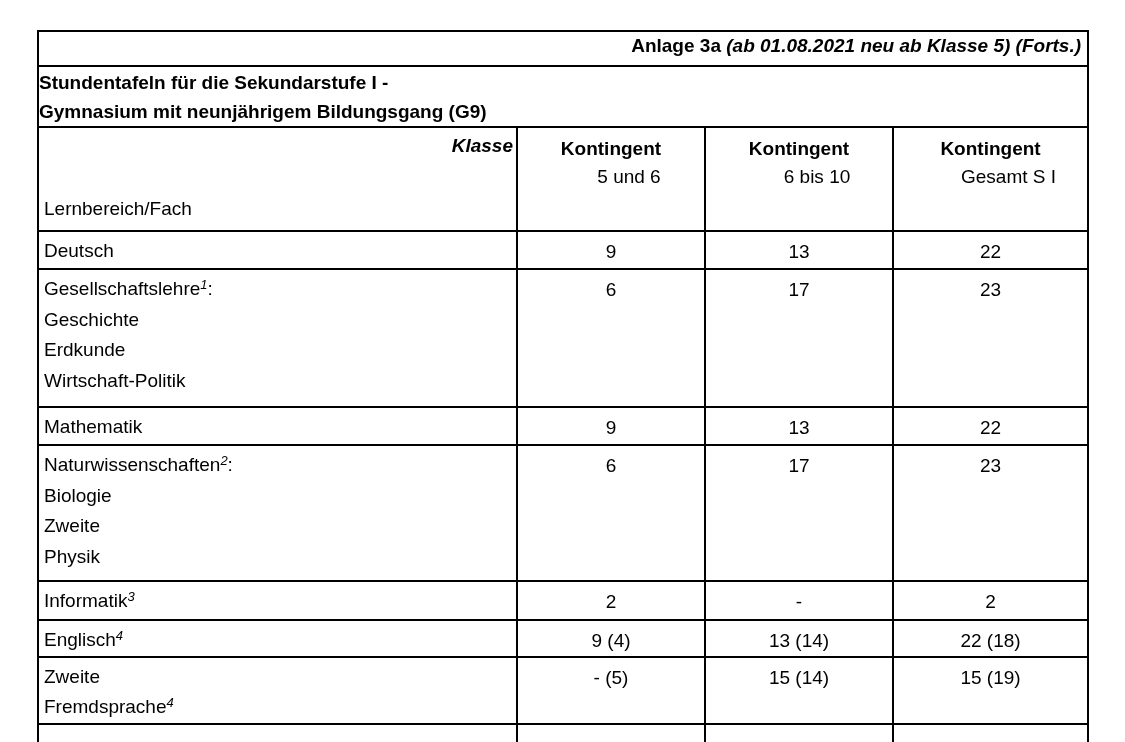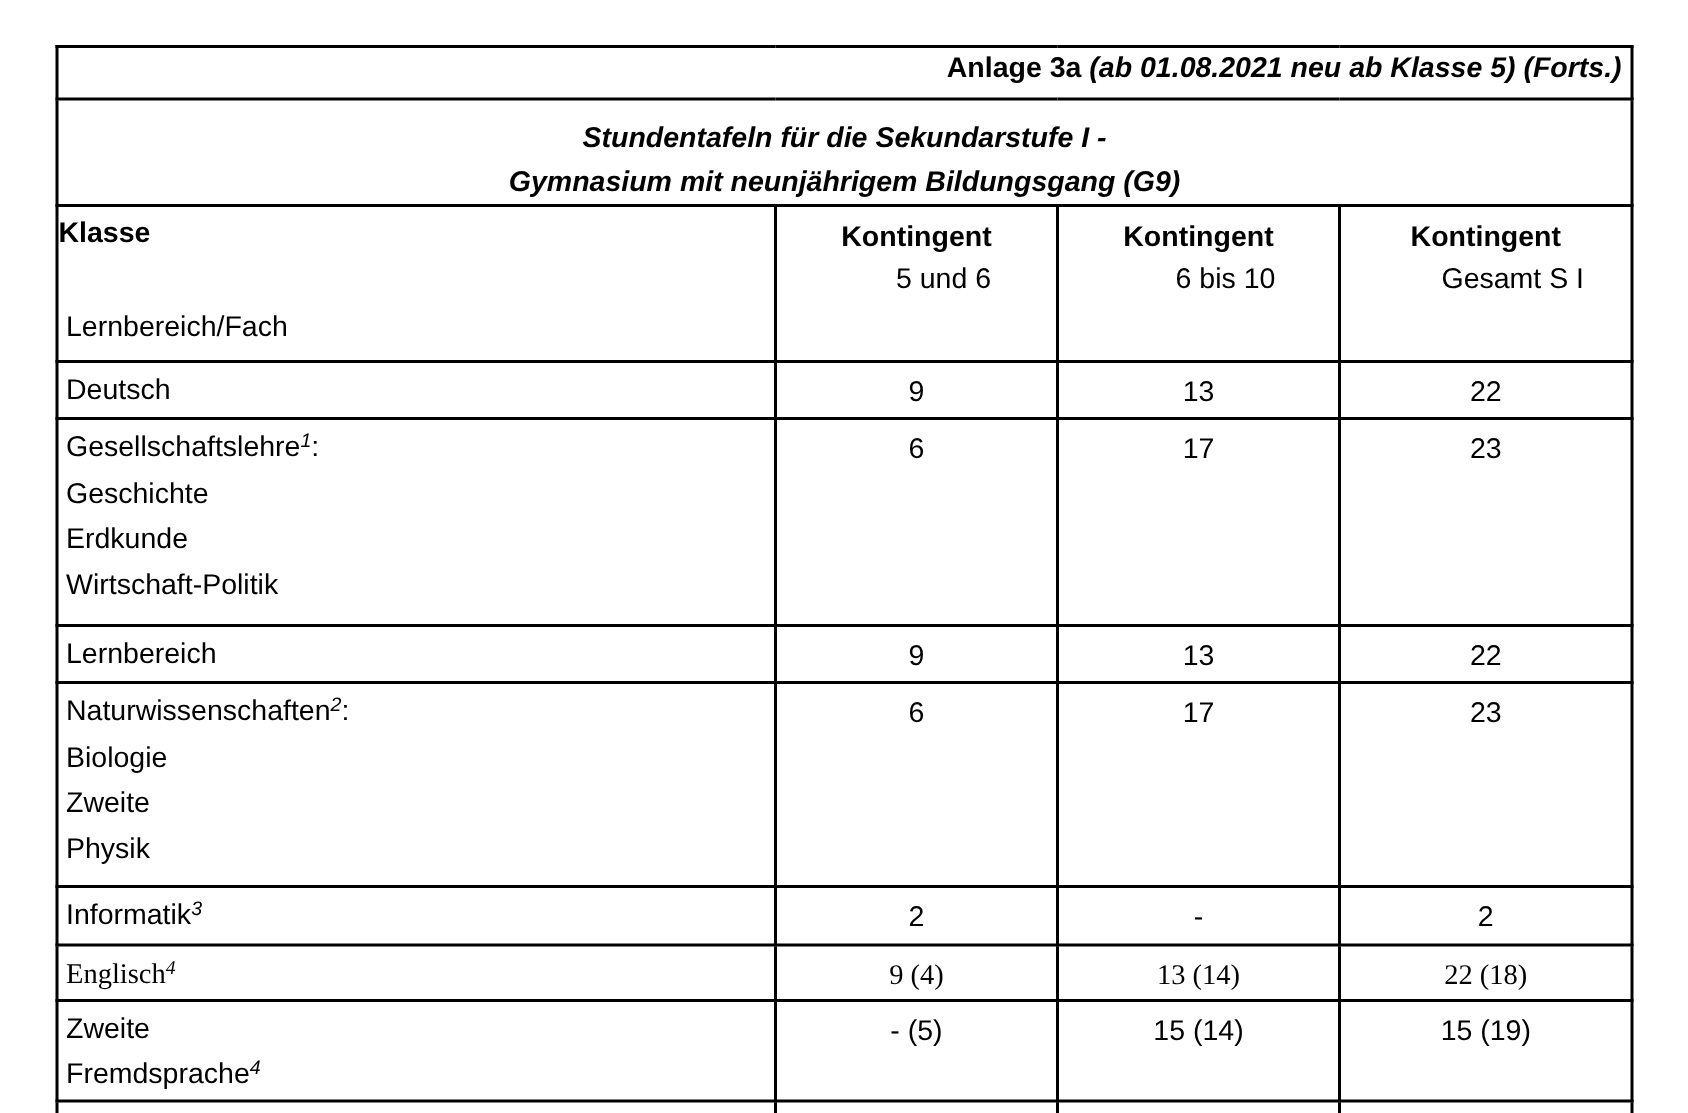--- a/index.html
+++ b/index.html
@@ -27,33 +27,32 @@
     height: 35px;
     text-align: right;
     padding: 3px 6px 0 0;
     font-weight: bold;
     white-space: nowrap;
   }
   td.anlage-cell .it { font-style: italic; }
   
   td.title-cell {
     height: 60px;
-    text-align: center;
     font-weight: bold;
-    padding-top: 11px;
-    font-style: italic;
+    padding-top: 1px;
   }
   td.title-cell div { line-height: 29px; }
   
   tr.head-row { height: 104px; }
   td.corner-cell { position: relative; }
   .corner-klasse {
-    text-align: left;
+    text-align: right;
     font-weight: bold;
     padding: 7px 3px 0 0;
+    font-style: italic;
   }
   .corner-fach {
     position: absolute;
     left: 5px; bottom: 10px;
     font-weight: normal;
   }
   td.colhead-cell { text-align: center; padding-top: 7px; }
   td.colhead-cell .kontingent { font-weight: bold; line-height: 28px; }
   td.colhead-cell .range { font-weight: normal; line-height: 28px; margin-left: 36px; }
   
@@ -122,21 +121,21 @@
           <div class="label-line">Geschichte</div>
           <div class="label-line">Erdkunde</div>
           <div class="label-line">Wirtschaft-Politik</div>
         </td>
         <td class="value-cell">6</td>
         <td class="value-cell">17</td>
         <td class="value-cell">23</td>
       </tr>
       <tr style="height: 38px;">
         <td class="label-cell">
-          <div class="label-line">Lernbereich</div>
+          <div class="label-line">Mathematik</div>
         </td>
         <td class="value-cell">9</td>
         <td class="value-cell">13</td>
         <td class="value-cell">22</td>
       </tr>
       <tr style="height: 136px;">
         <td class="label-cell">
           <div class="label-line">Naturwissenschaften<sup class="fn">2</sup>:</div>
           <div class="label-line">Biologie</div>
           <div class="label-line">Zweite</div>
@@ -147,21 +146,21 @@
         <td class="value-cell">23</td>
       </tr>
       <tr style="height: 39px;">
         <td class="label-cell">
           <div class="label-line">Informatik<sup class="fn">3</sup></div>
         </td>
         <td class="value-cell">2</td>
         <td class="value-cell">-</td>
         <td class="value-cell">2</td>
       </tr>
-      <tr style="height: 36px; font-family: Liberation Serif, serif;">
+      <tr style="height: 36px;">
         <td class="label-cell">
           <div class="label-line">Englisch<sup class="fn">4</sup></div>
         </td>
         <td class="value-cell">9 (4)</td>
         <td class="value-cell">13 (14)</td>
         <td class="value-cell">22 (18)</td>
       </tr>
       <tr style="height: 52px;">
         <td class="label-cell">
           <div class="label-line">Zweite</div>

